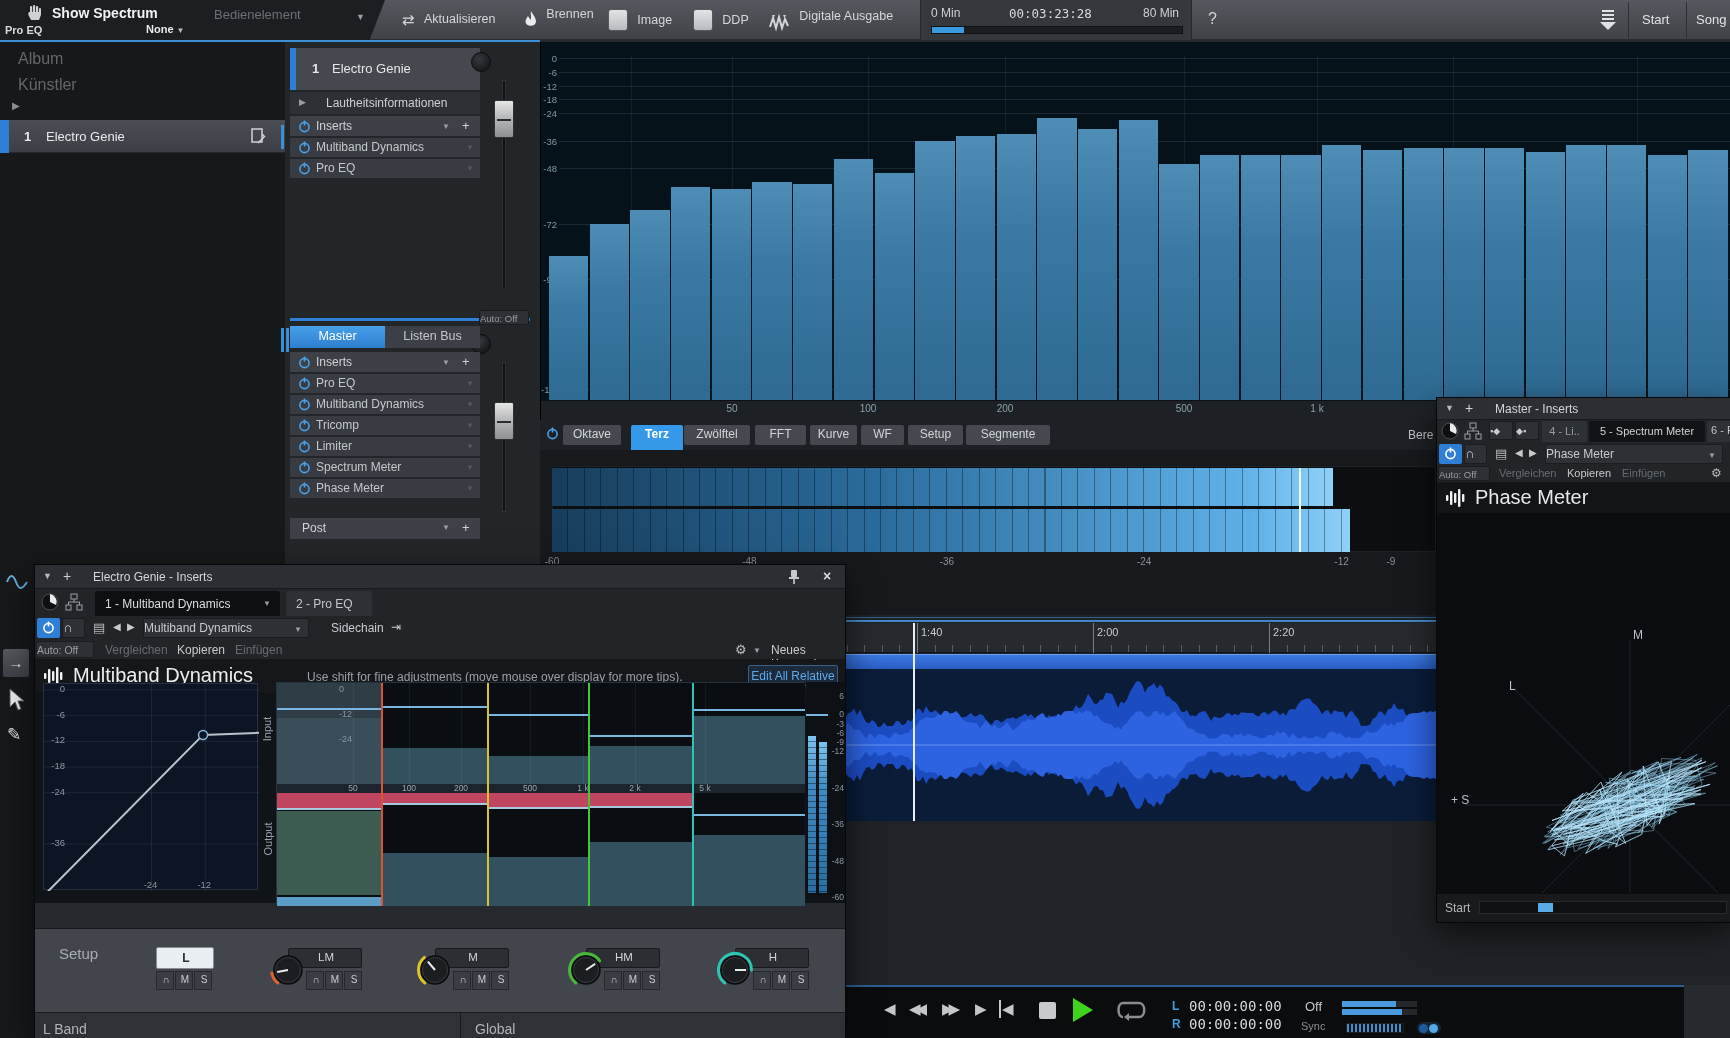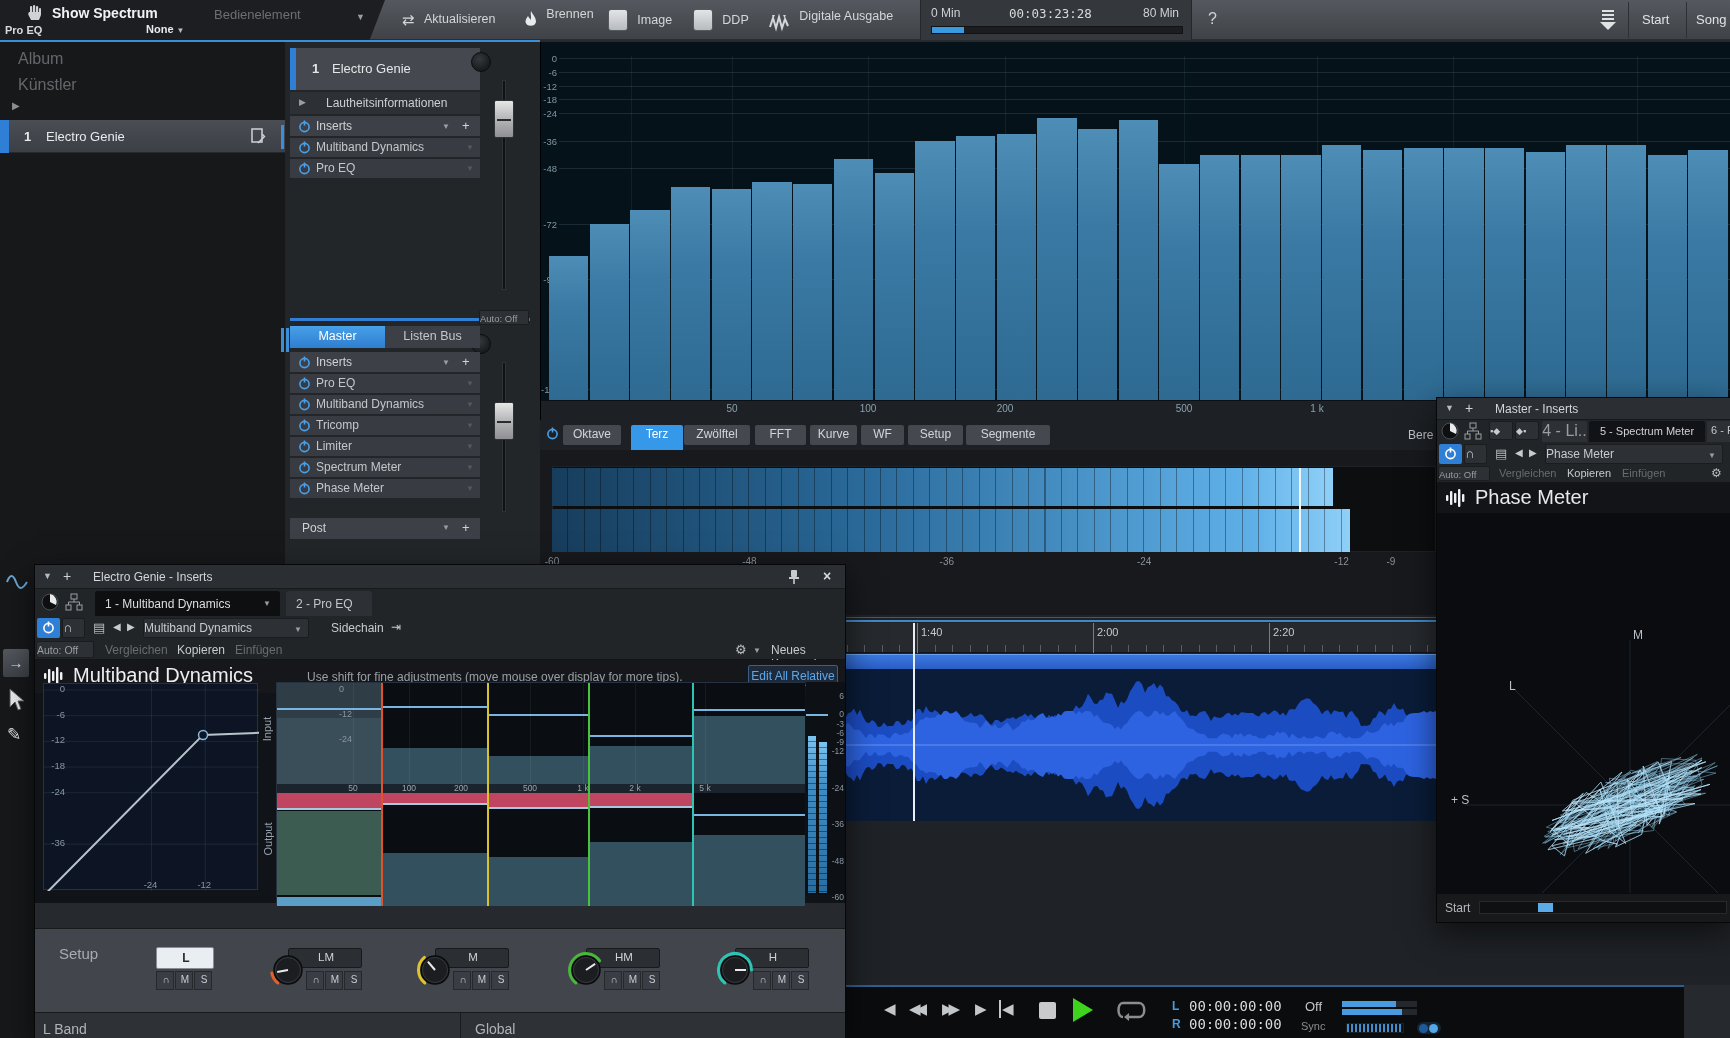--- a/index.html
+++ b/index.html
@@ -328,21 +328,21 @@
       <div class="a" style="left: 449px; top: 361px; width: 30px; text-align: center; font-size: 10px; color: rgb(138, 162, 174);">200</div>
       <div class="a" style="left: 628px; top: 361px; width: 30px; text-align: center; font-size: 10px; color: rgb(138, 162, 174);">500</div>
       <div class="a" style="left: 761px; top: 361px; width: 30px; text-align: center; font-size: 10px; color: rgb(138, 162, 174);">1 k</div>
     </div>
   <div class="a" id="spectrumtabs" style="left:540px;top:420px;width:1190px;height:30px;background:#1d2024;">
       <div class="a" style="left: 6px; top: 6px;"><svg width="13" height="13" viewBox="0 0 13 13" style="display:inline-block;vertical-align:middle;">
           <circle cx="6.5" cy="7" r="4.6" fill="none" stroke="#4aa0e8" stroke-width="1.6"></circle>
           <rect x="5.7" y="0.5" width="1.6" height="5" fill="#4aa0e8"></rect>
         </svg></div>
       <div class="a tabbtn" style="left: 23px; top: 5px; width: 58px; height: 20px; line-height: 19px;">Oktave</div>
-      <div class="a tabbtn act" style="left: 91px; top: 5px; width: 52px; height: 36px; line-height: 19px;">Terz</div>
+      <div class="a tabbtn act" style="left: 91px; top: 5px; width: 52px; height: 36px; line-height: 19px; font-weight: bold;">Terz</div>
       <div class="a tabbtn" style="left: 144px; top: 5px; width: 66px; height: 20px; line-height: 19px;">Zwölftel</div>
       <div class="a tabbtn" style="left: 215px; top: 5px; width: 51px; height: 20px; line-height: 19px;">FFT</div>
       <div class="a tabbtn" style="left: 270px; top: 5px; width: 47px; height: 20px; line-height: 19px;">Kurve</div>
       <div class="a tabbtn" style="left: 321px; top: 5px; width: 43px; height: 20px; line-height: 19px;">WF</div>
       <div class="a tabbtn" style="left: 368px; top: 5px; width: 55px; height: 20px; line-height: 19px;">Setup</div>
       <div class="a tabbtn" style="left: 426px; top: 5px; width: 84px; height: 20px; line-height: 19px;">Segmente</div>
       <div class="a" style="left: 868px; top: 8px; font-size: 12px; color: rgb(192, 195, 198);">Bere</div>
     </div>
 
   <div class="a" id="loudnesspanel" style="left:540px;top:450px;width:905px;height:165px;background:#17191d;">
@@ -795,21 +795,21 @@
               <rect x="6" y="1" width="6" height="5"></rect>
               <rect x="1" y="12" width="5" height="5"></rect>
               <rect x="12" y="12" width="5" height="5"></rect>
               <path d="M9 6 V9 M3.5 12 V9 H14.5 V12"></path>
             </g>
           </svg>
       </span>
       <div class="a chip" style="left:52px;top:1px;width:24px;height:19px;"><span style="font-size:9px;line-height:18px;">▪◆</span></div>
       <div class="a chip" style="left:78px;top:1px;width:24px;height:19px;"><span style="font-size:9px;line-height:18px;">◆▪</span></div>
       <div class="a" style="left:105px;top:1px;width:45px;height:21px;background:#2d3034;border-radius:2px 2px 0 0;text-align:center;">
-        <span style="font-size:16px;color:#9a9ea2;line-height:20px;">4 - Li..</span>
+        <span style="font-size:11px;color:#9a9ea2;line-height:20px;">4 - Li..</span>
       </div>
       <div class="a" style="left:152px;top:1px;width:116px;height:21px;background:#121316;border-radius:2px 2px 0 0;text-align:center;">
         <span style="font-size:11px;color:#d0d3d6;line-height:20px;">5 - Spectrum Meter</span>
       </div>
       <div class="a" style="left:270px;top:1px;width:30px;height:21px;background:#2d3034;border-radius:2px 2px 0 0;">
         <span class="a" style="left:4px;top:3px;font-size:11px;color:#c4c7ca;white-space:nowrap;">6 - P</span>
       </div>
     </div>
     <div class="a" style="left:0;top:45px;width:293px;height:22px;background:#222528;">
       <div class="a" style="left:2px;top:1px;width:23px;height:20px;background:#2f7fd6;border-radius:2px;text-align:center;" id="phasePower"><span style="line-height:19px;"><svg width="13" height="13" viewBox="0 0 13 13" style="display:inline-block;vertical-align:middle;">

